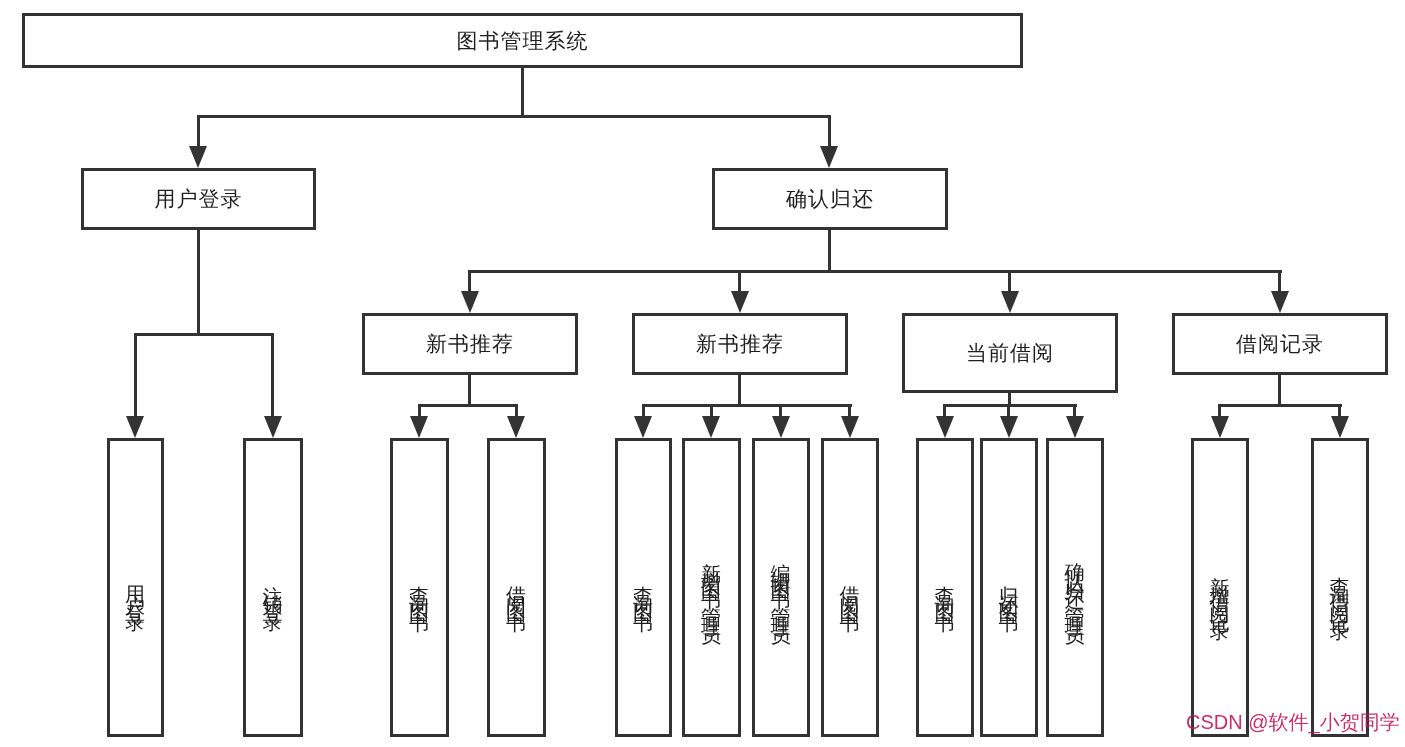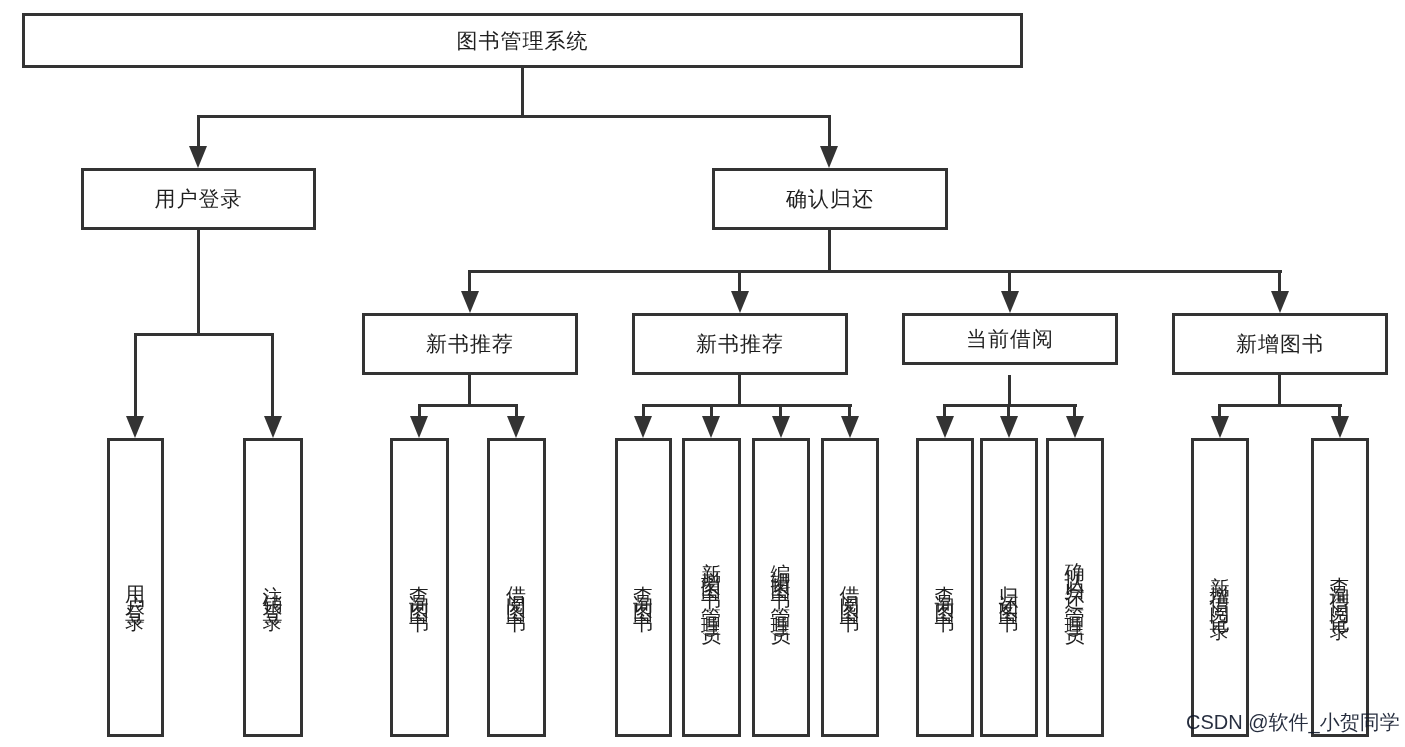--- a/index.html
+++ b/index.html
@@ -51,21 +51,21 @@
     border-left: 9px solid transparent;
     border-right: 9px solid transparent;
     border-top: 22px solid #333333;
     z-index: 1;
   }
   .watermark {
     position: absolute;
     left: 1186px;
     top: 709px;
     font-size: 20px;
-    color: #0f172a;
+    color: #be185d;
     opacity: 0.9;
     white-space: nowrap;
     z-index: 4;
   }
 </style>
 </head>
 <body>
 
 <div class="canvas">
 
@@ -138,25 +138,25 @@
   <div class="box hbox" style="left:712px;top:168px;width:236px;height:62px">
     <span class="label">确认归还</span>
   </div>
 
   <div class="box hbox" style="left:362px;top:313px;width:216px;height:62px">
     <span class="label">新书推荐</span>
   </div>
   <div class="box hbox" style="left:632px;top:313px;width:216px;height:62px">
     <span class="label">新书推荐</span>
   </div>
-  <div class="box hbox" style="left:902px;top:313px;width:216px;height:52px">
+  <div class="box hbox" style="left:902px;top:313px;width:216px;height:80px">
     <span class="label">当前借阅</span>
   </div>
   <div class="box hbox" style="left:1172px;top:313px;width:216px;height:62px">
-    <span class="label">新增图书</span>
+    <span class="label">借阅记录</span>
   </div>
 
   <div class="box vbox" style="left:107px;top:438px;width:57px;height:299px">
     <span class="label">用户登录</span>
   </div>
   <div class="box vbox" style="left:243px;top:438px;width:60px;height:299px">
     <span class="label">注销登录</span>
   </div>
 
   <div class="box vbox" style="left:390px;top:438px;width:59px;height:299px">

